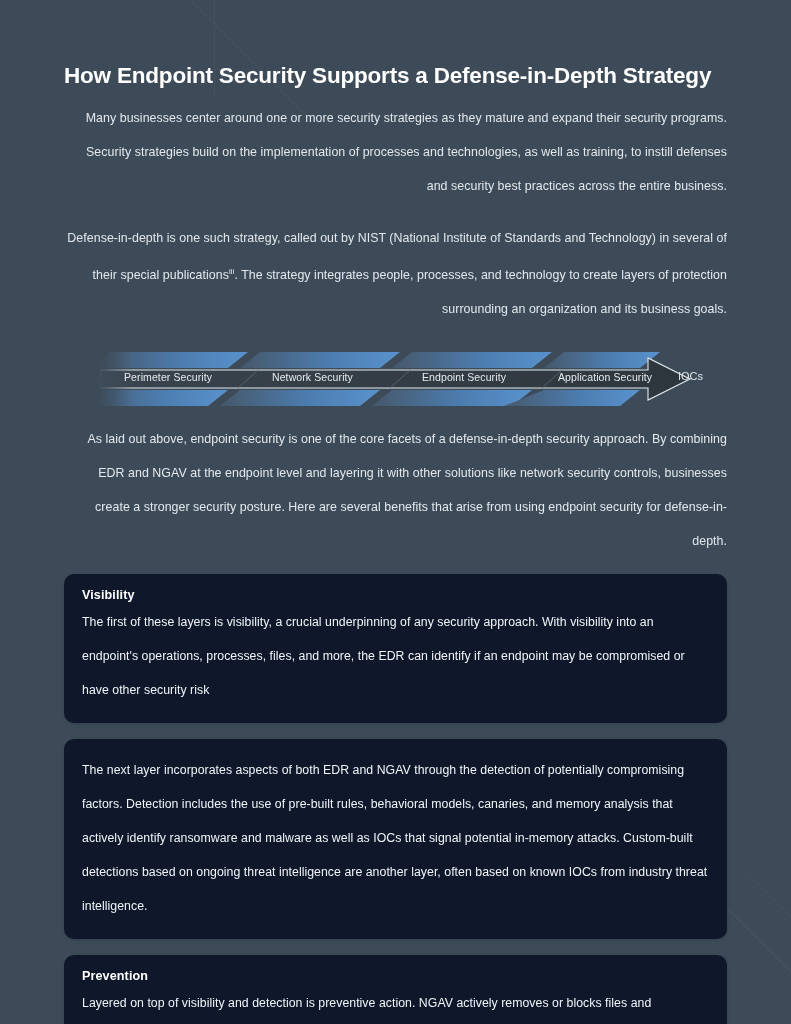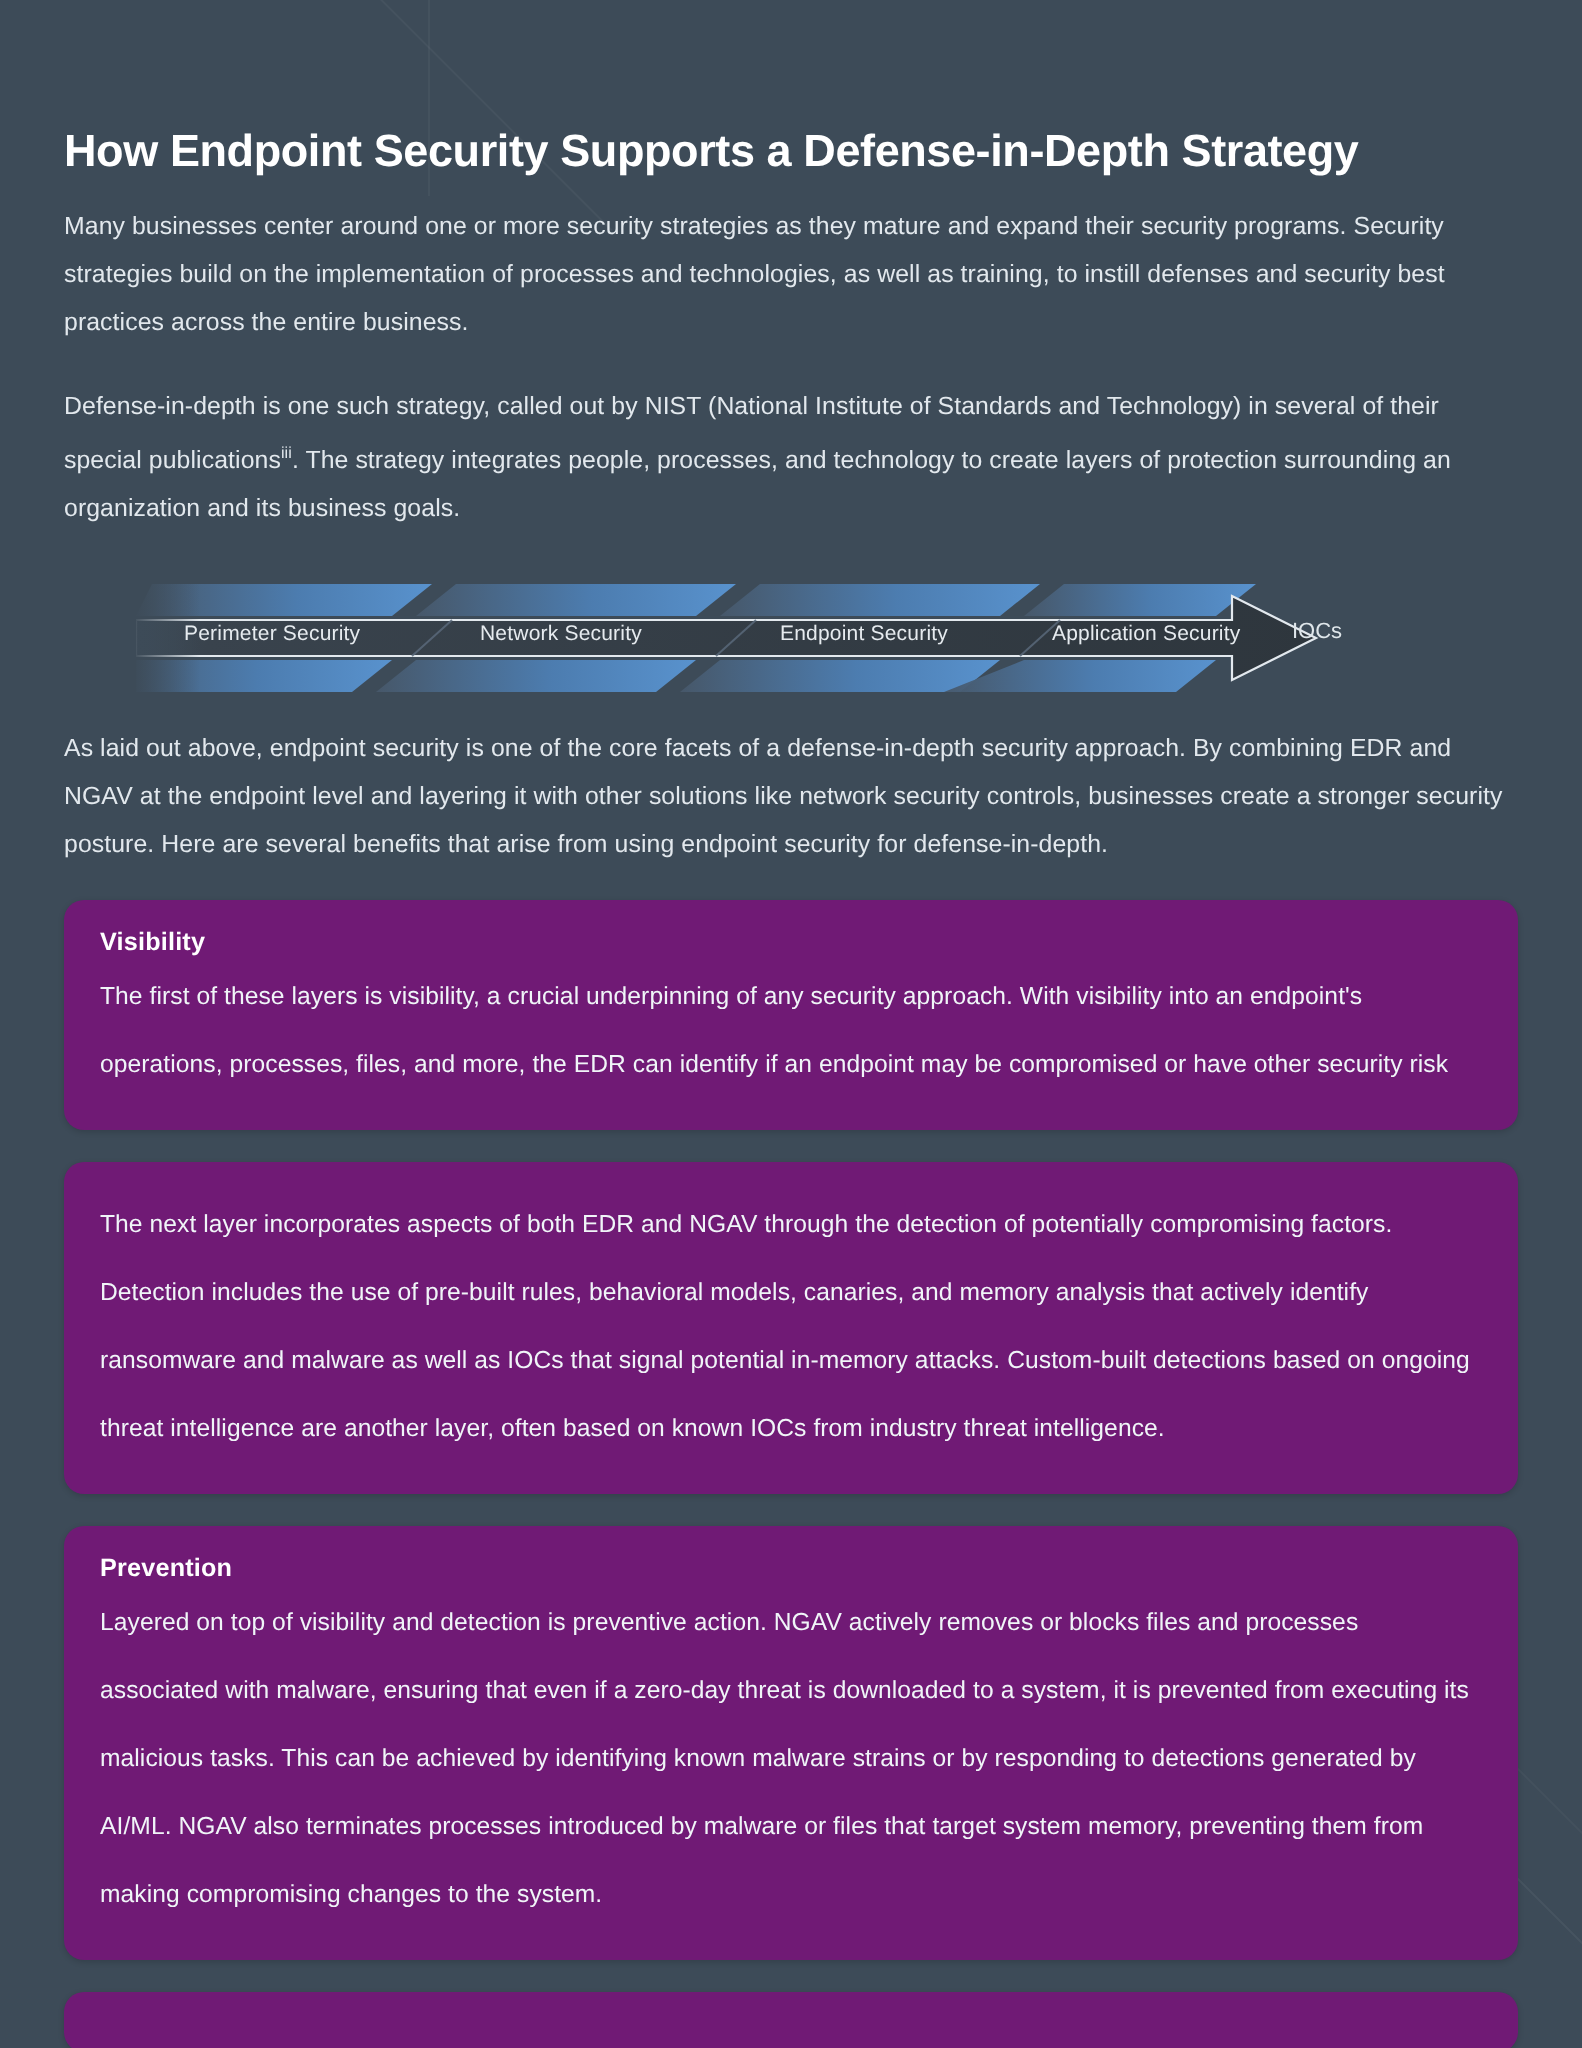--- a/index.html
+++ b/index.html
@@ -56,38 +56,39 @@
     background: rgba(255,255,255,0.035);
     transform: rotate(45deg);
     transform-origin: left center;
   }
 
   .page {
     position: relative;
     z-index: 2;
     width: 791px;
     height: 1024px;
-    padding: 0 32px;
+    padding: 0 64px;
   }
 
   h1.title {
     font-size: 22.5px;
     font-weight: bold;
     letter-spacing: -0.2px;
     color: #ffffff;
     padding-top: 62px;
     line-height: 1.2;
   }
 
   p.body {
     font-size: 12.4px;
-    line-height: 24px;
+    line-height: 34px;
     color: #e2e8ed;
     margin-top: 12px;
     letter-spacing: 0.05px;
+    text-align: right;
   }
   p.body.tight { margin-top: 18px; }
 
   sup.fn {
     font-size: 8px;
     vertical-align: super;
     color: #e2e8ed;
   }
 
   
@@ -116,21 +117,21 @@
   .data-label {
     position: absolute;
     left: 578px;
     top: 22px;
     font-size: 11px;
     color: #dfe6ea;
   }
 
   
   .card {
-    background: #701a75;
+    background: #0f172a;
     border-radius: 10px;
     padding: 14px 18px 16px 18px;
     margin-top: 16px;
     box-shadow: 0 1px 3px rgba(0,0,0,0.16);
   }
   .card h2 {
     font-size: 12.6px;
     font-weight: bold;
     color: #ffffff;
     margin-bottom: 3px;

